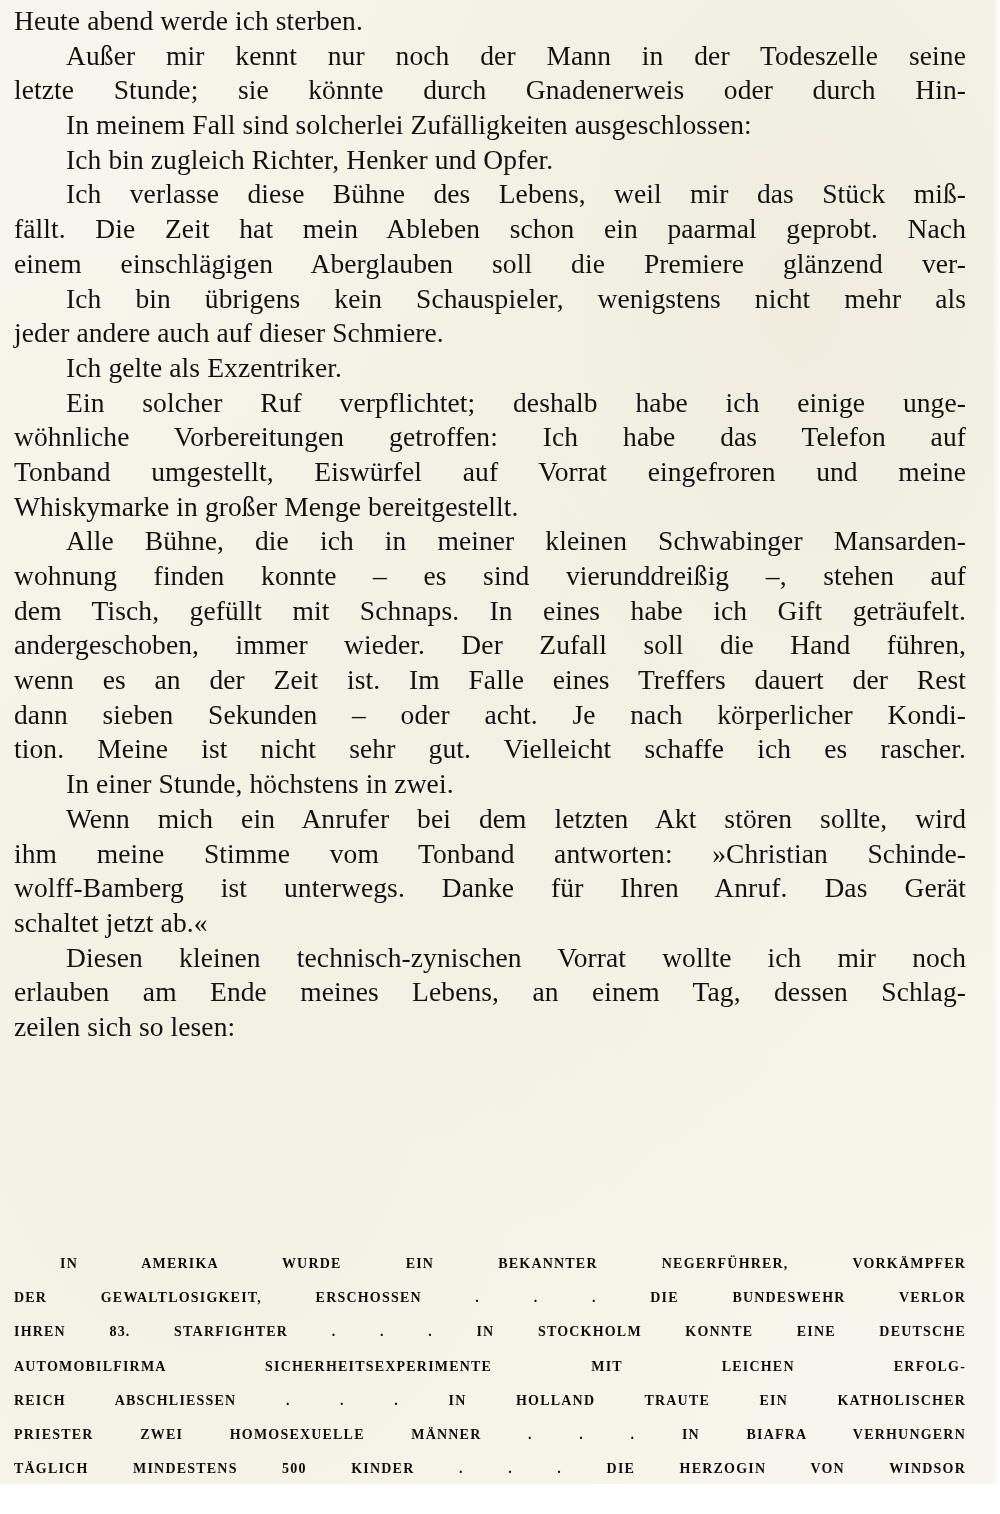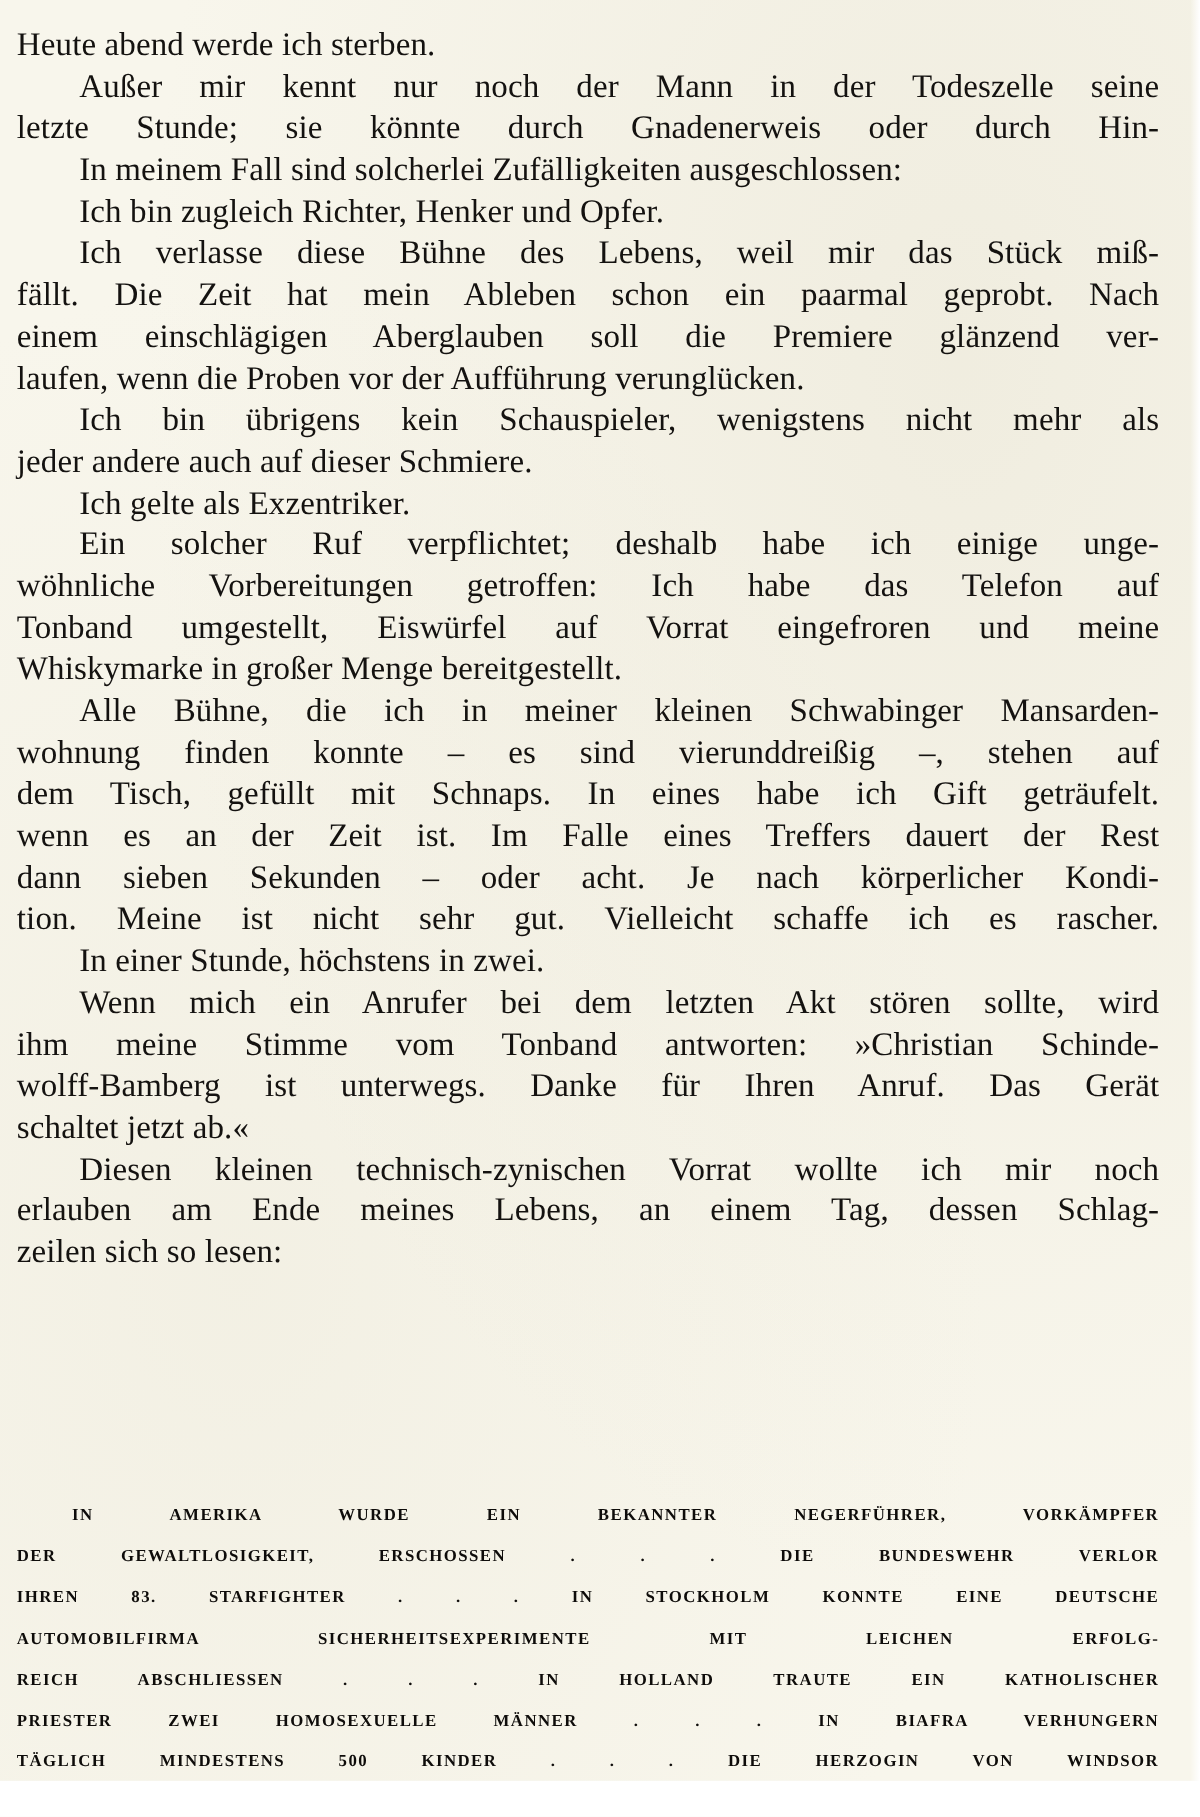--- a/index.html
+++ b/index.html
@@ -36,21 +36,21 @@
     position: absolute;
     left: 0;
     bottom: 0;
     width: 1000px;
     height: 30px;
     background: #ffffff;
   }
   .body-text {
     position: absolute;
     left: 14px;
-    top: 20px;
+    top: 4px;
     width: 952px;
     font-family: "Liberation Serif", "DejaVu Serif", serif;
     font-size: 27.5px;
     line-height: 34.7px;
     color: #141210;
     letter-spacing: 0.1px;
   }
   .line {
     display: block;
     height: 34.7px;
@@ -97,31 +97,31 @@
 <div class="page">
   <div class="body-text" id="body-text">
       <span class="line left">Heute abend werde ich sterben.</span>
       <span class="line justify indent">Außer mir kennt nur noch der Mann in der Todeszelle seine</span>
       <span class="line justify">letzte Stunde; sie könnte durch Gnadenerweis oder durch Hin-</span>
       <span class="line left indent">In meinem Fall sind solcherlei Zufälligkeiten ausgeschlossen:</span>
       <span class="line left indent">Ich bin zugleich Richter, Henker und Opfer.</span>
       <span class="line justify indent">Ich verlasse diese Bühne des Lebens, weil mir das Stück miß-</span>
       <span class="line justify">fällt. Die Zeit hat mein Ableben schon ein paarmal geprobt. Nach</span>
       <span class="line justify">einem einschlägigen Aberglauben soll die Premiere glänzend ver-</span>
-      <span class="line left">laufen, wenn die Proben vor der Aufführung verunglücken.</span>
       <span class="line justify indent">Ich bin übrigens kein Schauspieler, wenigstens nicht mehr als</span>
       <span class="line left">jeder andere auch auf dieser Schmiere.</span>
       <span class="line left indent">Ich gelte als Exzentriker.</span>
       <span class="line justify indent">Ein solcher Ruf verpflichtet; deshalb habe ich einige unge-</span>
       <span class="line justify">wöhnliche Vorbereitungen getroffen: Ich habe das Telefon auf</span>
       <span class="line justify">Tonband umgestellt, Eiswürfel auf Vorrat eingefroren und meine</span>
       <span class="line left">Whiskymarke in großer Menge bereitgestellt.</span>
       <span class="line justify indent">Alle Bühne, die ich in meiner kleinen Schwabinger Mansarden-</span>
       <span class="line justify">wohnung finden konnte – es sind vierunddreißig –, stehen auf</span>
       <span class="line justify">dem Tisch, gefüllt mit Schnaps. In eines habe ich Gift geträufelt.</span>
+      <span class="line justify">andergeschoben, immer wieder. Der Zufall soll die Hand führen,</span>
       <span class="line justify">wenn es an der Zeit ist. Im Falle eines Treffers dauert der Rest</span>
       <span class="line justify">dann sieben Sekunden – oder acht. Je nach körperlicher Kondi-</span>
       <span class="line justify">tion. Meine ist nicht sehr gut. Vielleicht schaffe ich es rascher.</span>
       <span class="line left indent">In einer Stunde, höchstens in zwei.</span>
       <span class="line justify indent">Wenn mich ein Anrufer bei dem letzten Akt stören sollte, wird</span>
       <span class="line justify">ihm meine Stimme vom Tonband antworten: »Christian Schinde-</span>
       <span class="line justify">wolff-Bamberg ist unterwegs. Danke für Ihren Anruf. Das Gerät</span>
       <span class="line left">schaltet jetzt ab.«</span>
       <span class="line justify indent">Diesen kleinen technisch-zynischen Vorrat wollte ich mir noch</span>
       <span class="line justify">erlauben am Ende meines Lebens, an einem Tag, dessen Schlag-</span>

